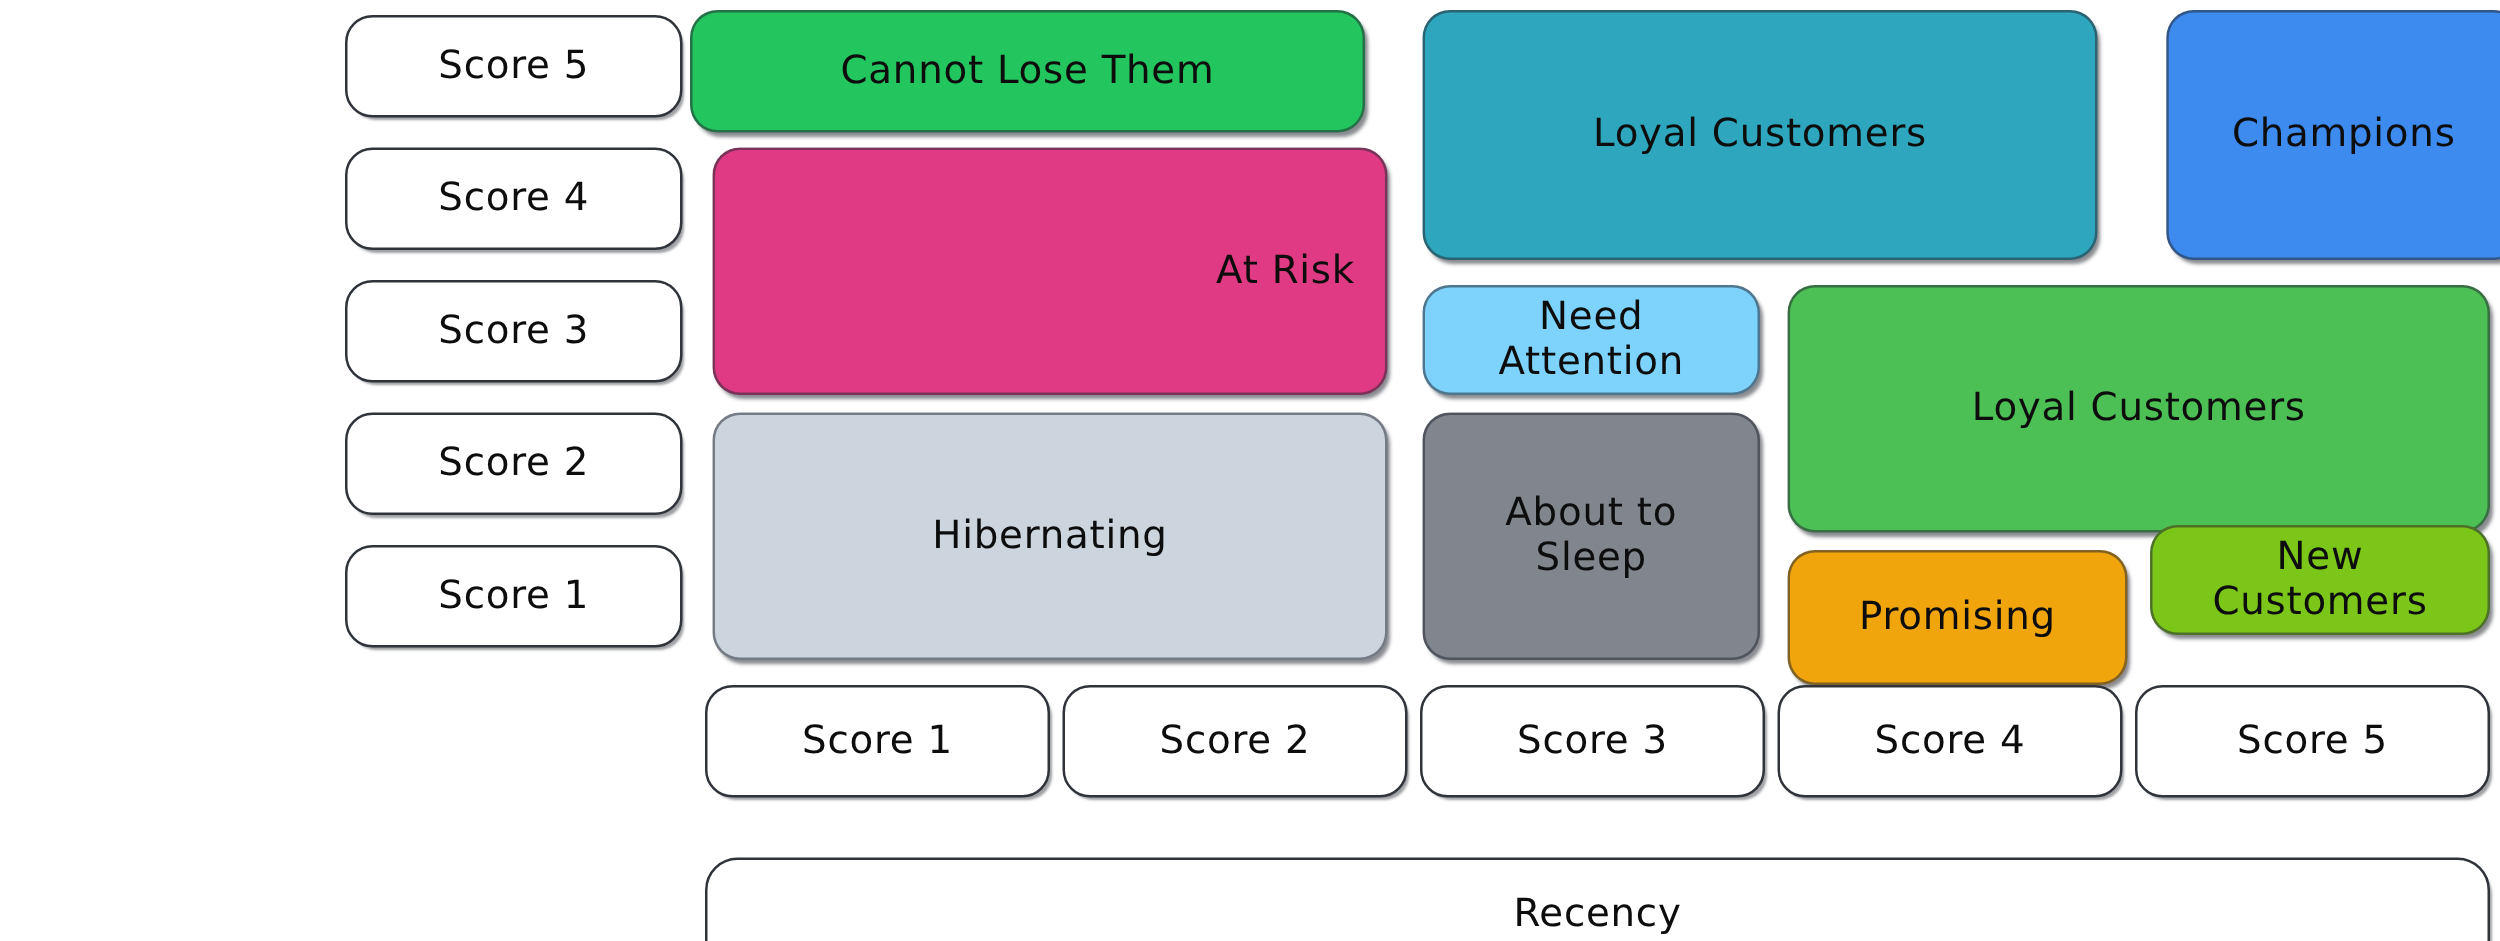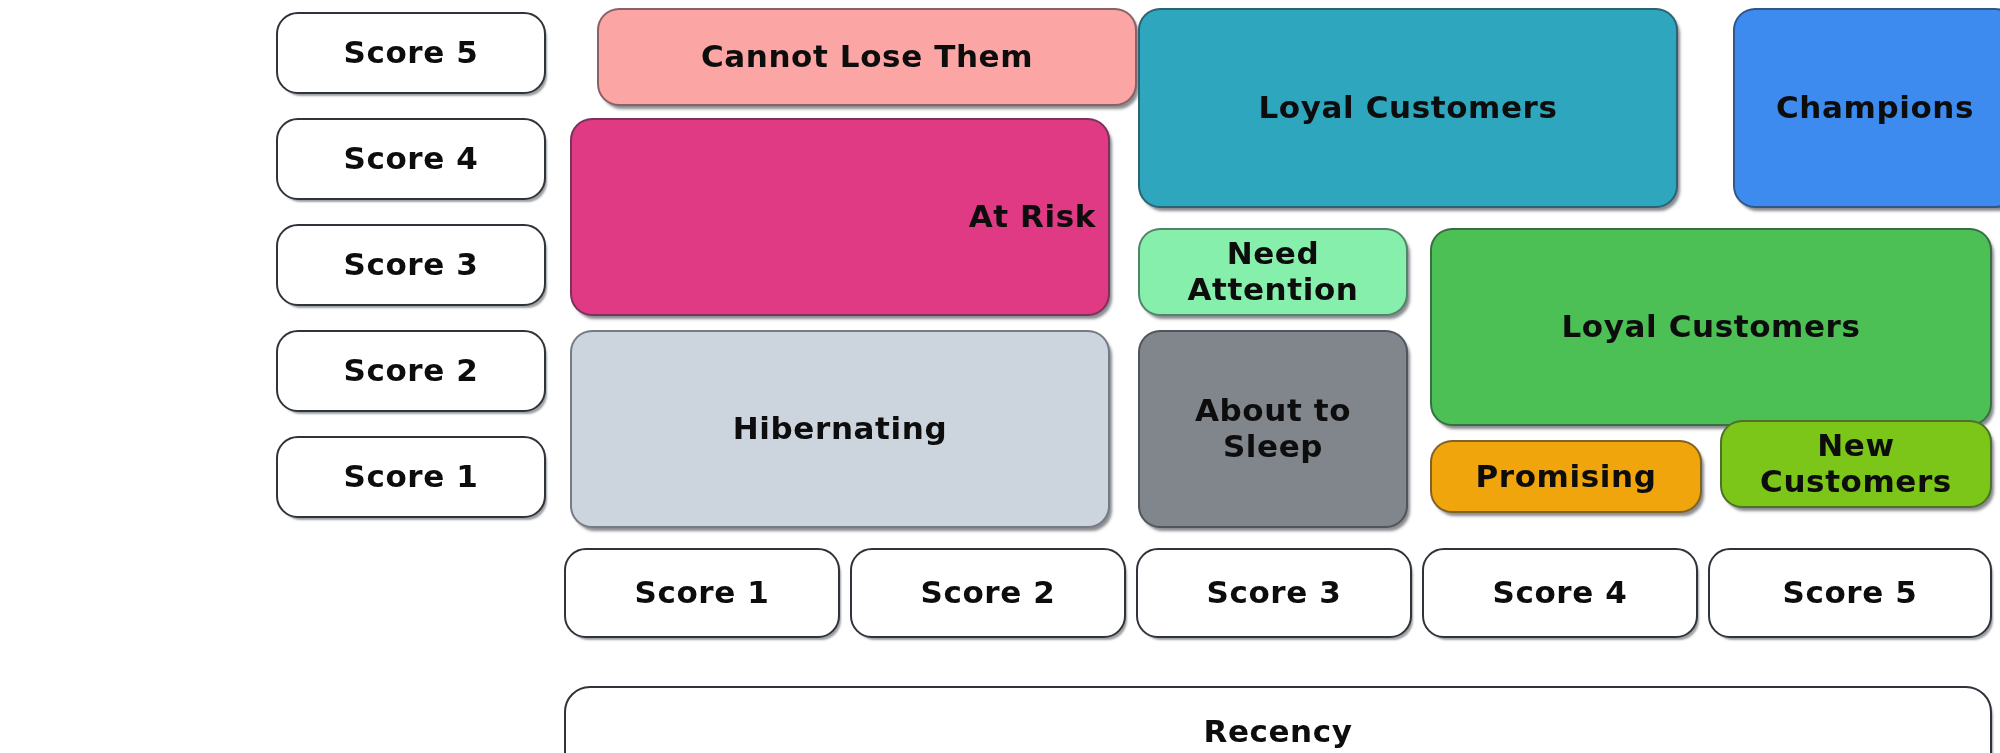--- a/index.html
+++ b/index.html
@@ -21,24 +21,24 @@
     position: absolute;
     box-sizing: border-box;
     display: flex;
     align-items: center;
     justify-content: center;
     text-align: center;
     border-radius: 22px;
     color: #0d0d0d;
     font-family: "DejaVu Sans", sans-serif;
     font-size: 31px;
-    font-weight: 700;
+    font-weight: 400;
     letter-spacing: 0.6px;
     line-height: 1.15;
-    padding: 4px 12px;
+    padding: 4px 24px;
     box-shadow: 3px 4px 3px -1px rgba(40,44,52,0.55);
   }
   .box.axis {
     background: #ffffff;
     border: 2px solid #2f333a;
     box-shadow: 3px 4px 2px -2px rgba(40,44,52,0.45);
   }
   .box.filled {
     border: 2px solid rgba(40,44,52,0.55);
   }
@@ -65,53 +65,53 @@
   <div class="box axis" style="left:276px; top:224px; width:270px; height:82px;">
     <span class="seg-label">Score 3</span>
   </div>
   <div class="box axis" style="left:276px; top:330px; width:270px; height:82px;">
     <span class="seg-label">Score 2</span>
   </div>
   <div class="box axis" style="left:276px; top:436px; width:270px; height:82px;">
     <span class="seg-label">Score 1</span>
   </div>
 
-  <div class="box filled" style="left:597px; top:8px; width:540px; height:98px; background:#fca5a5;">
+  <div class="box filled" style="left:552px; top:8px; width:540px; height:98px; background:#22c55e;">
     <span class="seg-label">Cannot Lose Them</span>
   </div>
 
   <div class="box filled" style="left:570px; top:118px; width:540px; height:198px; background:#e03a84;justify-content:flex-end;">
     <span class="seg-label">At Risk</span>
   </div>
 
   <div class="box lightfill" style="left:570px; top:330px; width:540px; height:198px; background:#ccd5dd;">
     <span class="seg-label">Hibernating</span>
   </div>
 
   <div class="box filled" style="left:1138px; top:8px; width:540px; height:200px; background:#2ea7be;">
     <span class="seg-label">Loyal Customers</span>
   </div>
 
   <div class="box filled" style="left:1708px; top:8px; width:284px; height:200px; background:#3d8bee;margin-left:25px;">
     <span class="seg-label">Champions</span>
   </div>
 
-  <div class="box filled" style="left:1138px; top:228px; width:270px; height:88px; background:#86efac;">
+  <div class="box filled" style="left:1138px; top:228px; width:270px; height:88px; background:#7dd3fc;">
     <span class="seg-label">Need Attention</span>
   </div>
 
   <div class="box filled" style="left:1430px; top:228px; width:562px; height:198px; background:#4cbf55;">
     <span class="seg-label">Loyal Customers</span>
   </div>
 
   <div class="box filled" style="left:1138px; top:330px; width:270px; height:198px; background:#80868c;">
     <span class="seg-label">About to Sleep</span>
   </div>
 
-  <div class="box filled" style="left:1430px; top:440px; width:272px; height:73px; background:#f0a50c;">
+  <div class="box filled" style="left:1430px; top:440px; width:272px; height:108px; background:#f0a50c;">
     <span class="seg-label">Promising</span>
   </div>
 
   <div class="box filled" style="left:1720px; top:420px; width:272px; height:88px; background:#7bc618;">
     <span class="seg-label">New Customers</span>
   </div>
 
   <div class="box axis" style="left:564px; top:548px; width:276px; height:90px;">
     <span class="seg-label">Score 1</span>
   </div>

